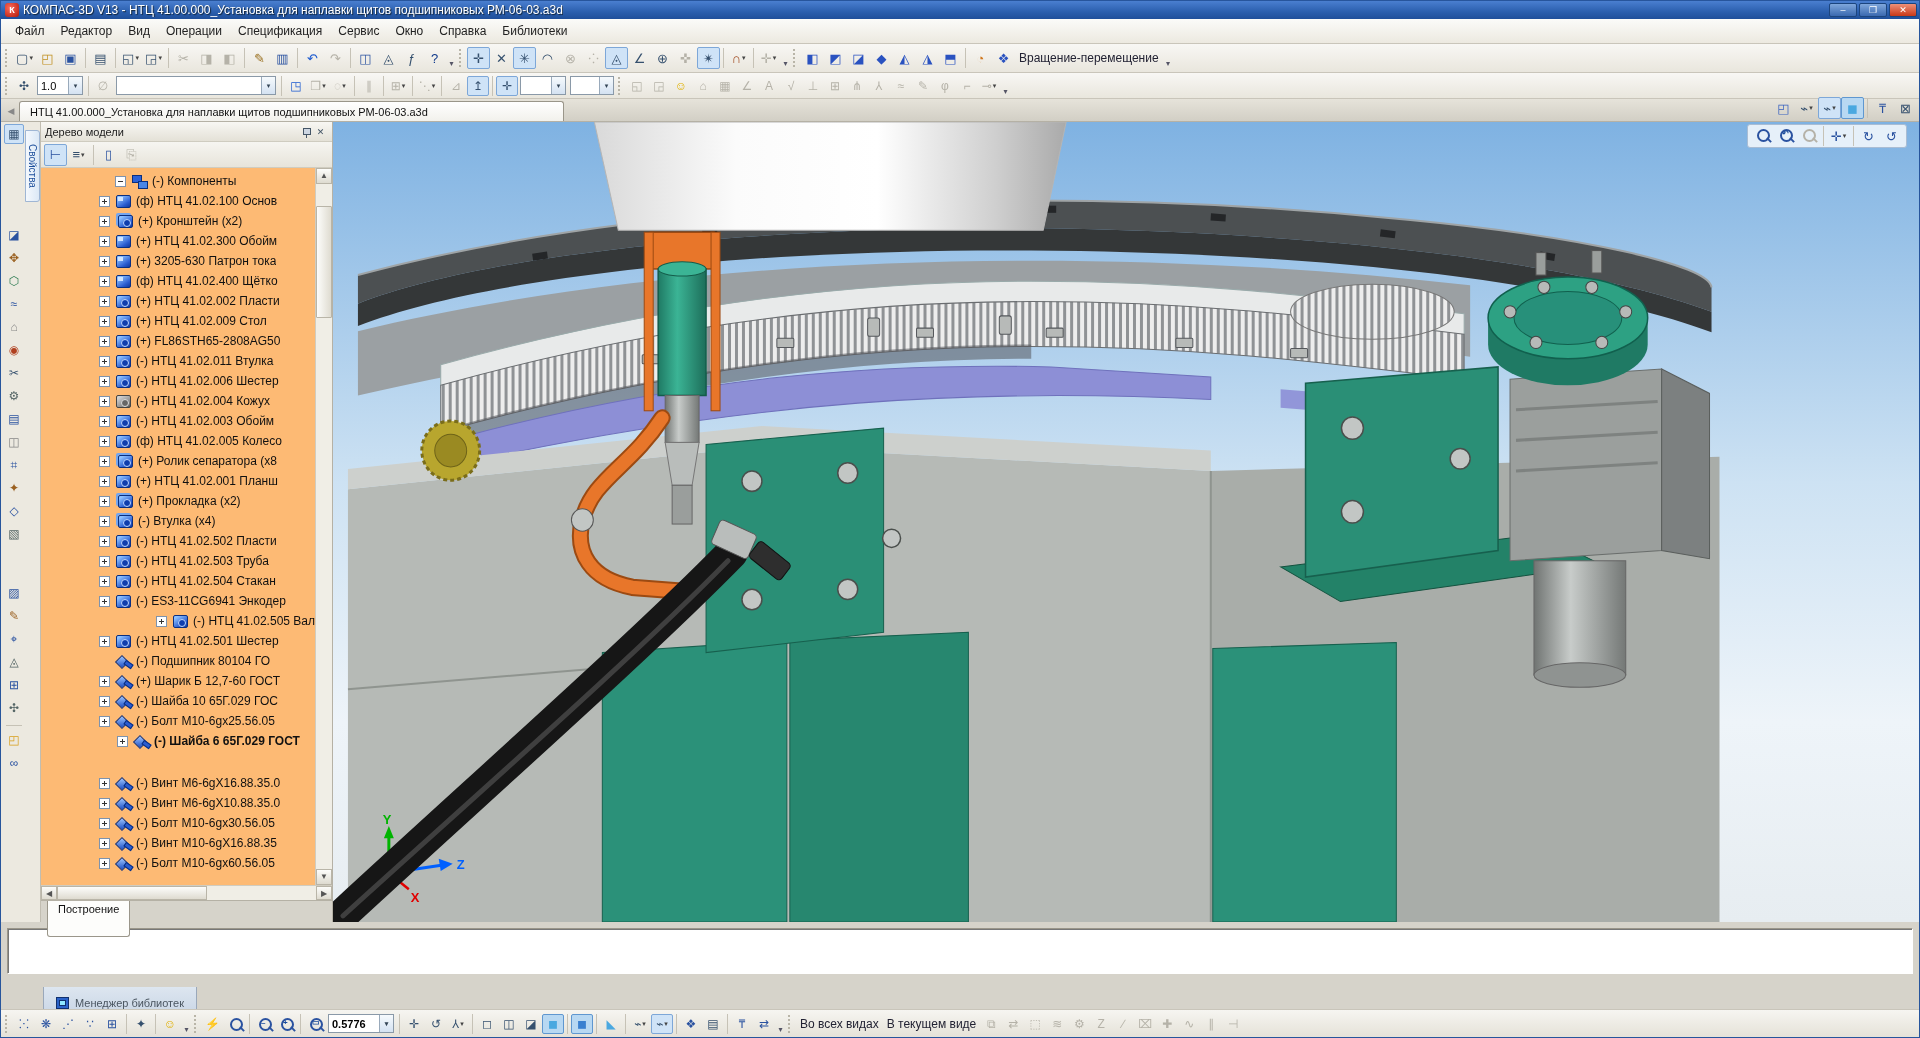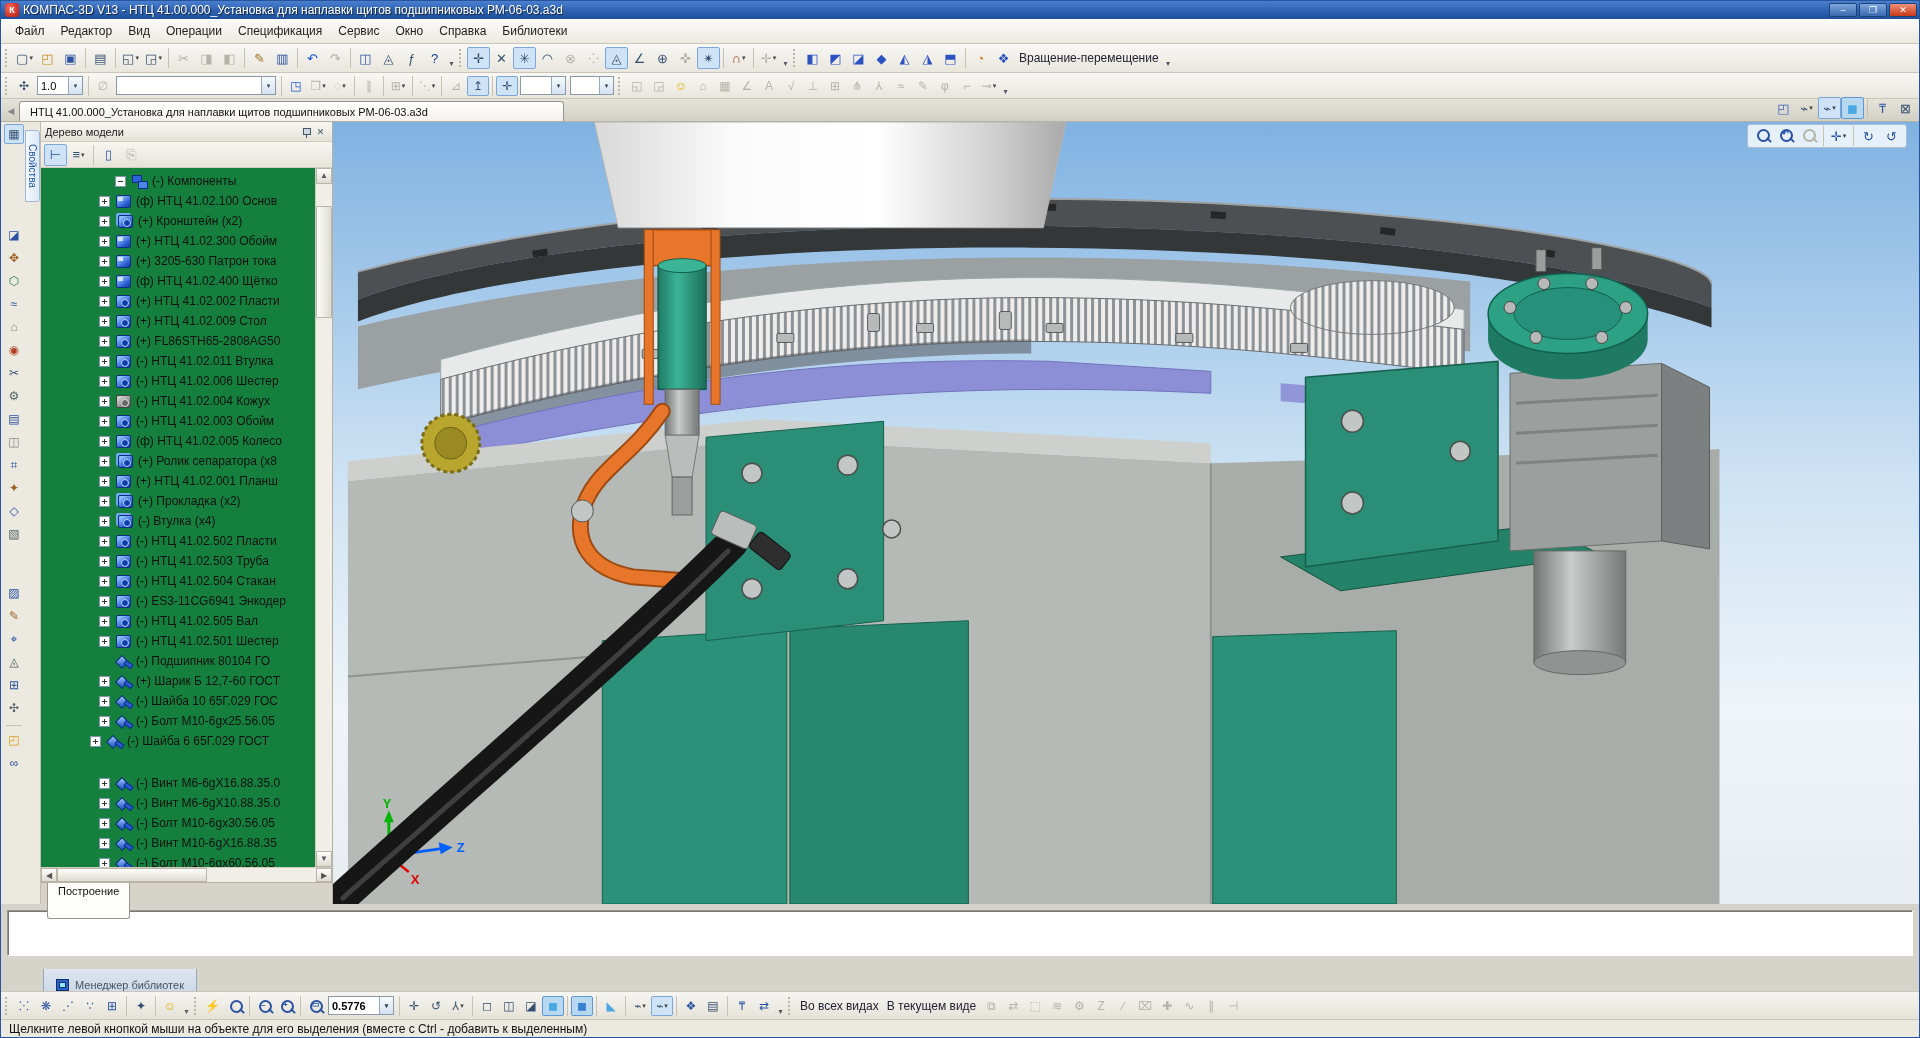--- a/index.html
+++ b/index.html
@@ -72,21 +72,21 @@
   
   .treepanel { width:292px; background:#f4f2ec; border-right:1px solid #b5b1a5; display:flex; flex-direction:column; flex:none; }
   .treehead { height:20px; display:flex; align-items:center; padding:0 4px; font-size:11px; color:#222;
     background:linear-gradient(#f8f7f3,#e4e1d7); border-bottom:1px solid #cfccc0; }
   .treehead .sp { flex:1; }
   .hbtn { width:15px; height:14px; font-size:9px; color:#456; display:flex; align-items:center; justify-content:center; }
   .pin { width:10px; height:10px; position:relative; }
   .pin::before { content:""; position:absolute; left:2px; top:1px; width:6px; height:5px; border:1px solid #456; background:#cdd6e2; }
   .pin::after { content:""; position:absolute; left:5px; top:7px; width:1px; height:4px; background:#456; }
   .treetools { height:26px; display:flex; align-items:center; padding:0 3px; background:linear-gradient(#f6f5f1,#e7e4da); border-bottom:1px solid #cfccc0; }
-  .treebody { flex:1; display:flex; min-height:0; background:#15803d; }
+  .treebody { flex:1; display:flex; min-height:0; background:#fdba74; }
   .treescroll { flex:1; overflow:hidden; padding-top:3px; position:relative; }
   .trow { height:20px; display:flex; align-items:center; white-space:nowrap; font-size:12px; color:#111; position:relative; }
   .trow .box { width:11px; height:11px; border:1px solid #7e93ad; background:#fff; flex:none; position:relative; margin-right:6px; }
   .trow .box::before { content:""; position:absolute; left:2px; top:4px; width:5px; height:1px; background:#333; }
   .trow .box.plus::after { content:""; position:absolute; left:4px; top:2px; width:1px; height:5px; background:#333; }
   .trow .box.none { visibility:hidden; }
   .ti { width:15px; height:13px; flex:none; margin-right:5px; position:relative; }
   .ti.root::before { content:""; position:absolute; left:0; top:0; width:8px; height:6px; background:#2b62d8; border:1px solid #0a2f80; }
   .ti.root::after { content:""; position:absolute; left:6px; top:6px; width:8px; height:6px; background:#4a86e8; border:1px solid #0a2f80; }
   .ti.asm, .ti.part, .ti.partm { background:linear-gradient(145deg,#8cc0ff 15%,#2a5cd0 70%,#10389c); border:1px solid #0a2f80; border-radius:2px; }
@@ -634,21 +634,21 @@
               <div class="trow" style="padding-left: 58px;">
                 <span class="box plus"></span>
                 <span class="ti part"></span>
                 <span class="tlabeltxt">(-) НТЦ 41.02.504 Стакан</span>
               </div>
               <div class="trow" style="padding-left: 58px;">
                 <span class="box plus"></span>
                 <span class="ti part"></span>
                 <span class="tlabeltxt">(-) ES3-11CG6941 Энкодер</span>
               </div>
-              <div class="trow" style="padding-left: 58px;">
+              <div class="trow" style="padding-left: 58px; justify-content: flex-end;">
                 <span class="box plus"></span>
                 <span class="ti part"></span>
                 <span class="tlabeltxt">(-) НТЦ 41.02.505 Вал</span>
               </div>
               <div class="trow" style="padding-left: 58px;">
                 <span class="box plus"></span>
                 <span class="ti part"></span>
                 <span class="tlabeltxt">(-) НТЦ 41.02.501 Шестер</span>
               </div>
               <div class="trow" style="padding-left: 58px;">
@@ -664,21 +664,21 @@
               <div class="trow" style="padding-left: 58px;">
                 <span class="box plus"></span>
                 <span class="ti bolt"></span>
                 <span class="tlabeltxt">(-) Шайба 10  65Г.029 ГОС</span>
               </div>
               <div class="trow" style="padding-left: 58px;">
                 <span class="box plus"></span>
                 <span class="ti bolt"></span>
                 <span class="tlabeltxt">(-) Болт М10-6gх25.56.05</span>
               </div>
-              <div class="trow" style="padding-left: 49px;">
+              <div class="trow" style="padding-left: 76px; font-weight: bold;">
                 <span class="box plus"></span>
                 <span class="ti bolt"></span>
                 <span class="tlabeltxt">(-) Шайба 6  65Г.029 ГОСТ</span>
               </div>
               <div class="trow" style="padding-left: 58px; margin-top: 22px;">
                 <span class="box plus"></span>
                 <span class="ti bolt"></span>
                 <span class="tlabeltxt">(-) Винт М6-6gХ16.88.35.0</span>
               </div>
               <div class="trow" style="padding-left: 58px;">
@@ -1074,16 +1074,13 @@
         <span class="g">∿</span>
       </div>
       <div class="tb d">
         <span class="g">∥</span>
       </div>
       <div class="tb d">
         <span class="g">⊣</span>
       </div>
     </div>
 
-  <div class="statusbar">
-    <span>Щелкните левой кнопкой мыши на объекте для его выделения (вместе с Ctrl - добавить к выделенным)</span>
-  </div>
 </div>
 
 </body></html>

